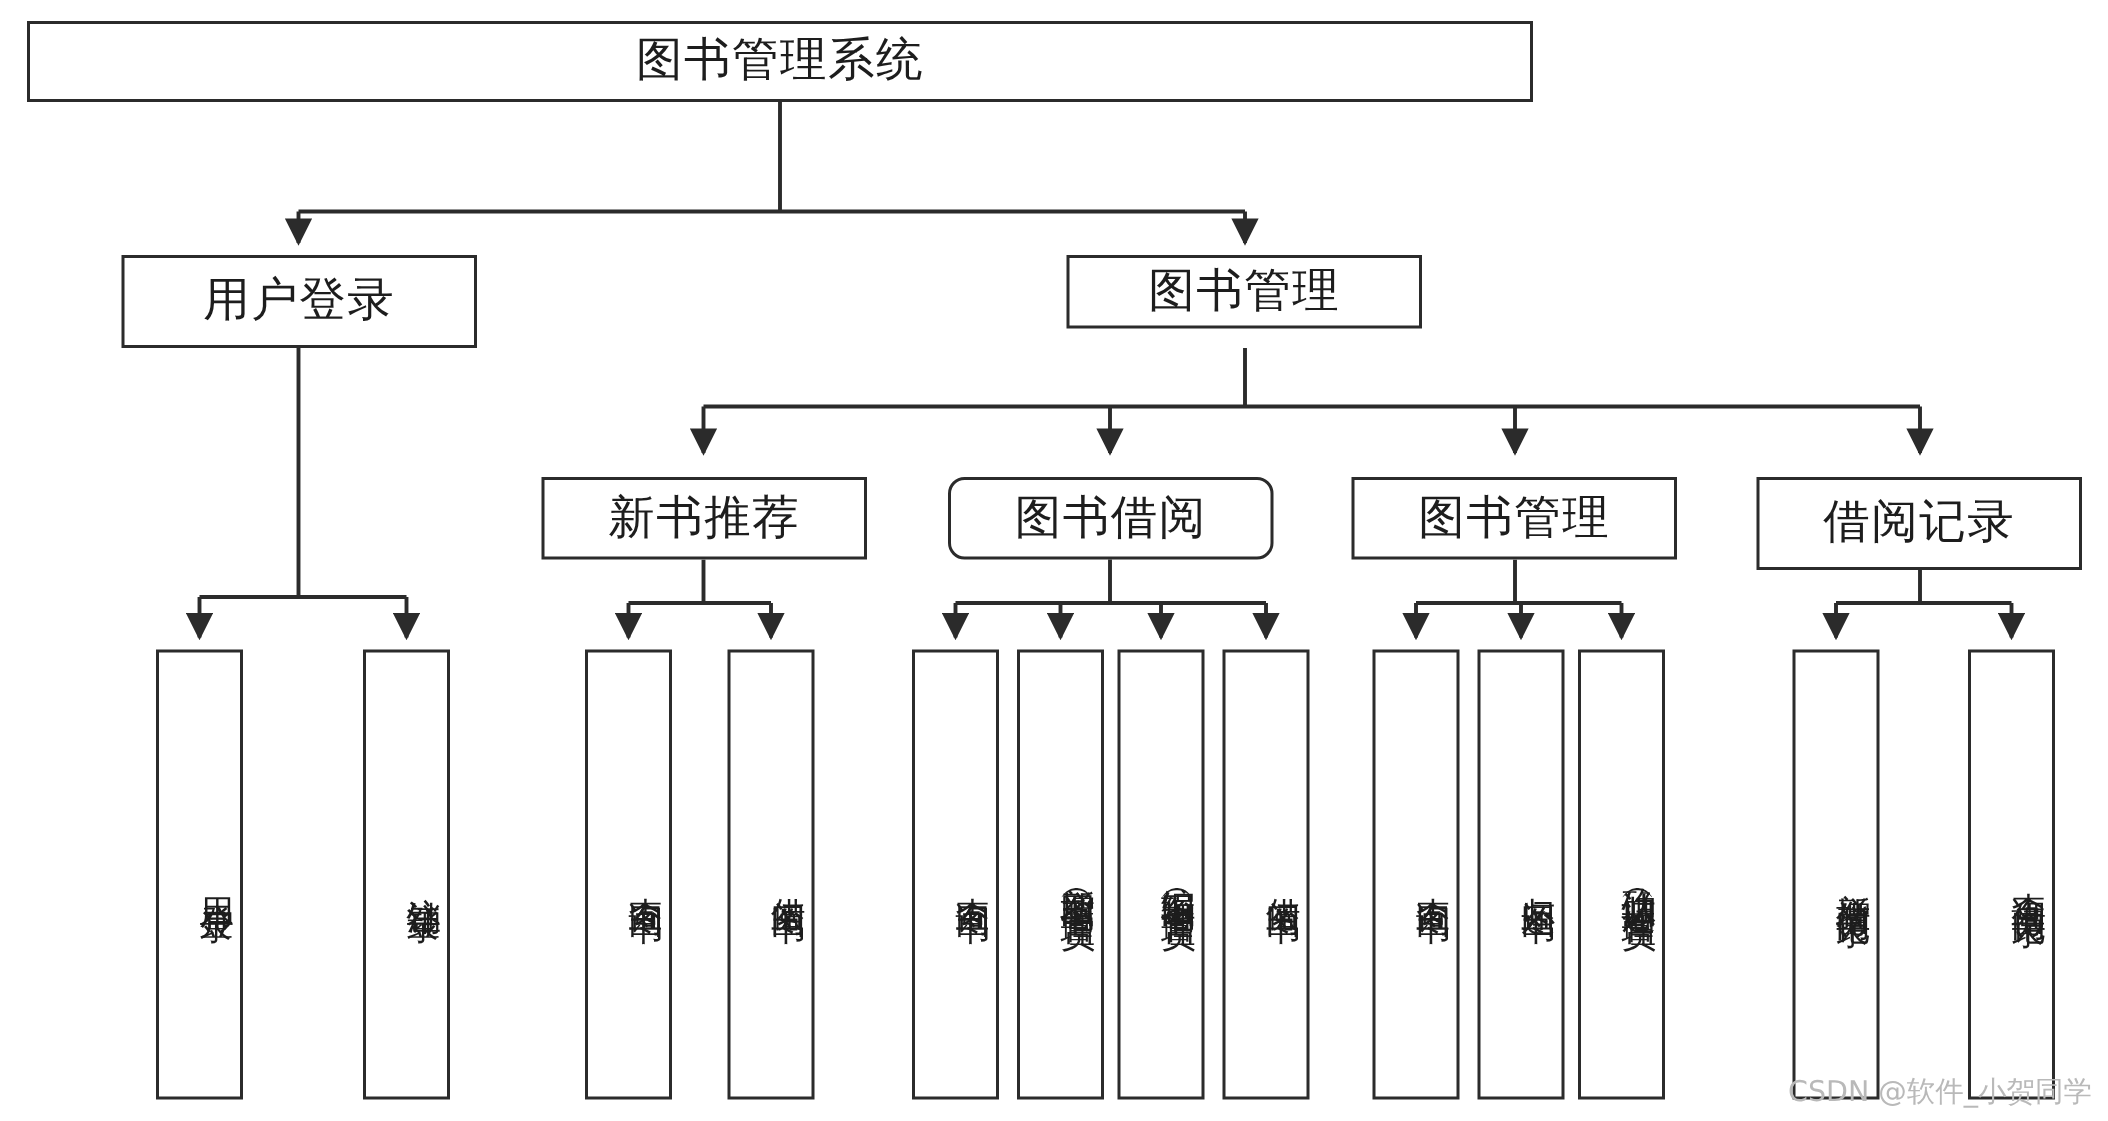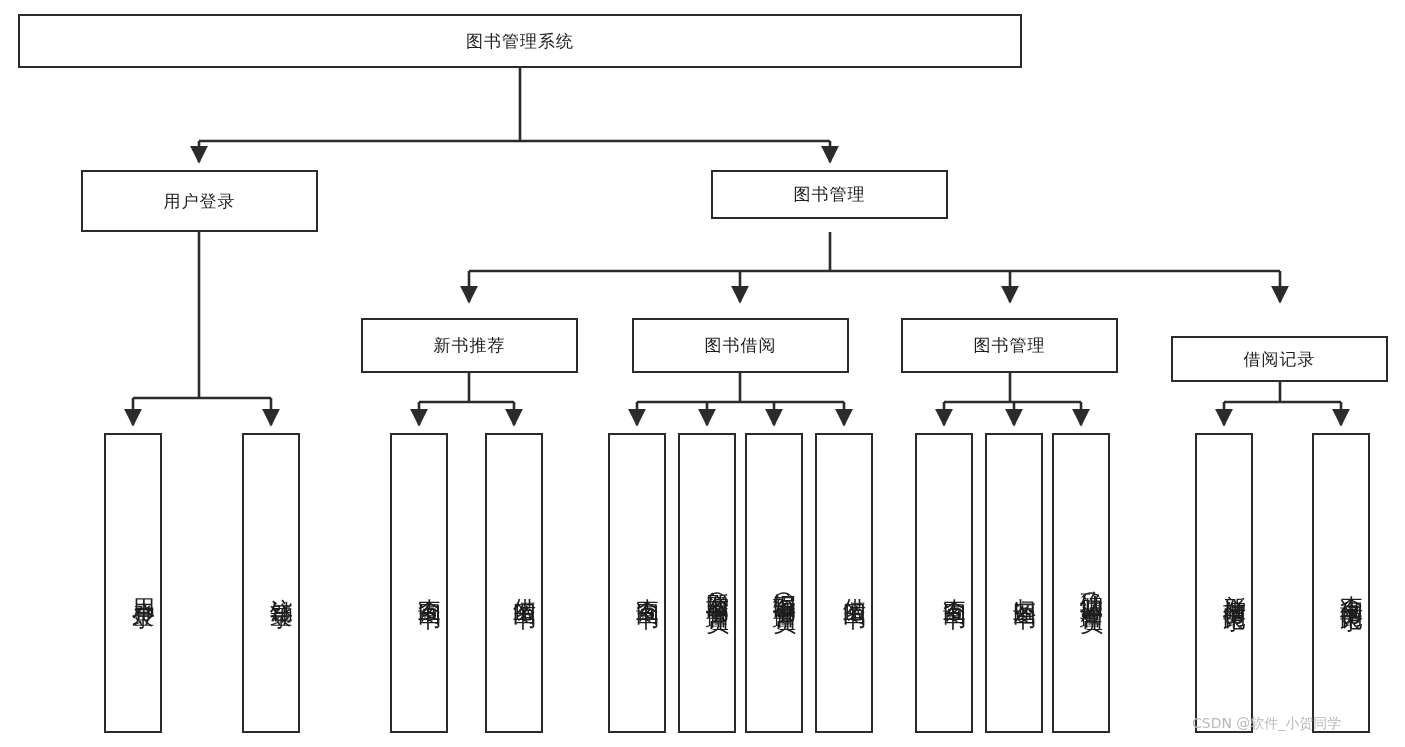--- a/index.html
+++ b/index.html
@@ -30,41 +30,41 @@
     border: 2.5px solid #2b2b2b;
     background: #ffffff;
     color: #1d1d1d;
     display: flex;
     align-items: center;
     justify-content: center;
     text-align: center;
     z-index: 2;
   }
   .node.horiz {
-    font-size: 17px;
+    font-size: 31px;
     letter-spacing: 1px;
     line-height: 1.2;
   }
   .node.vert {
     writing-mode: vertical-rl;
     text-orientation: upright;
     font-size: 23px;
     letter-spacing: 3px;
     padding-top: 6px;
     align-items: flex-start;
     justify-content: center;
   }
   .node .label {
     display: block;
   }
   .watermark {
     position: absolute;
     left: 1192px;
     top: 715px;
-    font-size: 14px;
+    font-size: 19px;
     color: #b9b9b9;
     white-space: nowrap;
     z-index: 3;
     font-family: "DejaVu Sans", "Liberation Sans", sans-serif;
   }
 </style>
 </head>
 <body>
 
 <div id="canvas">
@@ -126,27 +126,27 @@
   <div class="node horiz" style="left:81px; top:170px; width:237px; height:62px;">
     <span class="label">用户登录</span>
   </div>
   <div class="node horiz" style="left:711px; top:170px; width:237px; height:49px;">
     <span class="label">图书管理</span>
   </div>
 
   <div class="node horiz" style="left:361px; top:318px; width:217px; height:55px;">
     <span class="label">新书推荐</span>
   </div>
-  <div class="node horiz" style="left:632px; top:318px; width:217px; height:55px;">
+  <div class="node horiz" style="left:632px; top:318px; width:217px; height:55px;border-radius:11px;">
     <span class="label">图书借阅</span>
   </div>
   <div class="node horiz" style="left:901px; top:318px; width:217px; height:55px;">
     <span class="label">图书管理</span>
   </div>
-  <div class="node horiz" style="left:1171px; top:336px; width:217px; height:46px;">
+  <div class="node horiz" style="left:1171px; top:318px; width:217px; height:62px;">
     <span class="label">借阅记录</span>
   </div>
 
   <div class="node vert" style="left:104px; top:433px; width:58px; height:300px;">
     <span class="label">用户登录</span>
   </div>
   <div class="node vert" style="left:242px; top:433px; width:58px; height:300px;">
     <span class="label">注销登录</span>
   </div>
 

